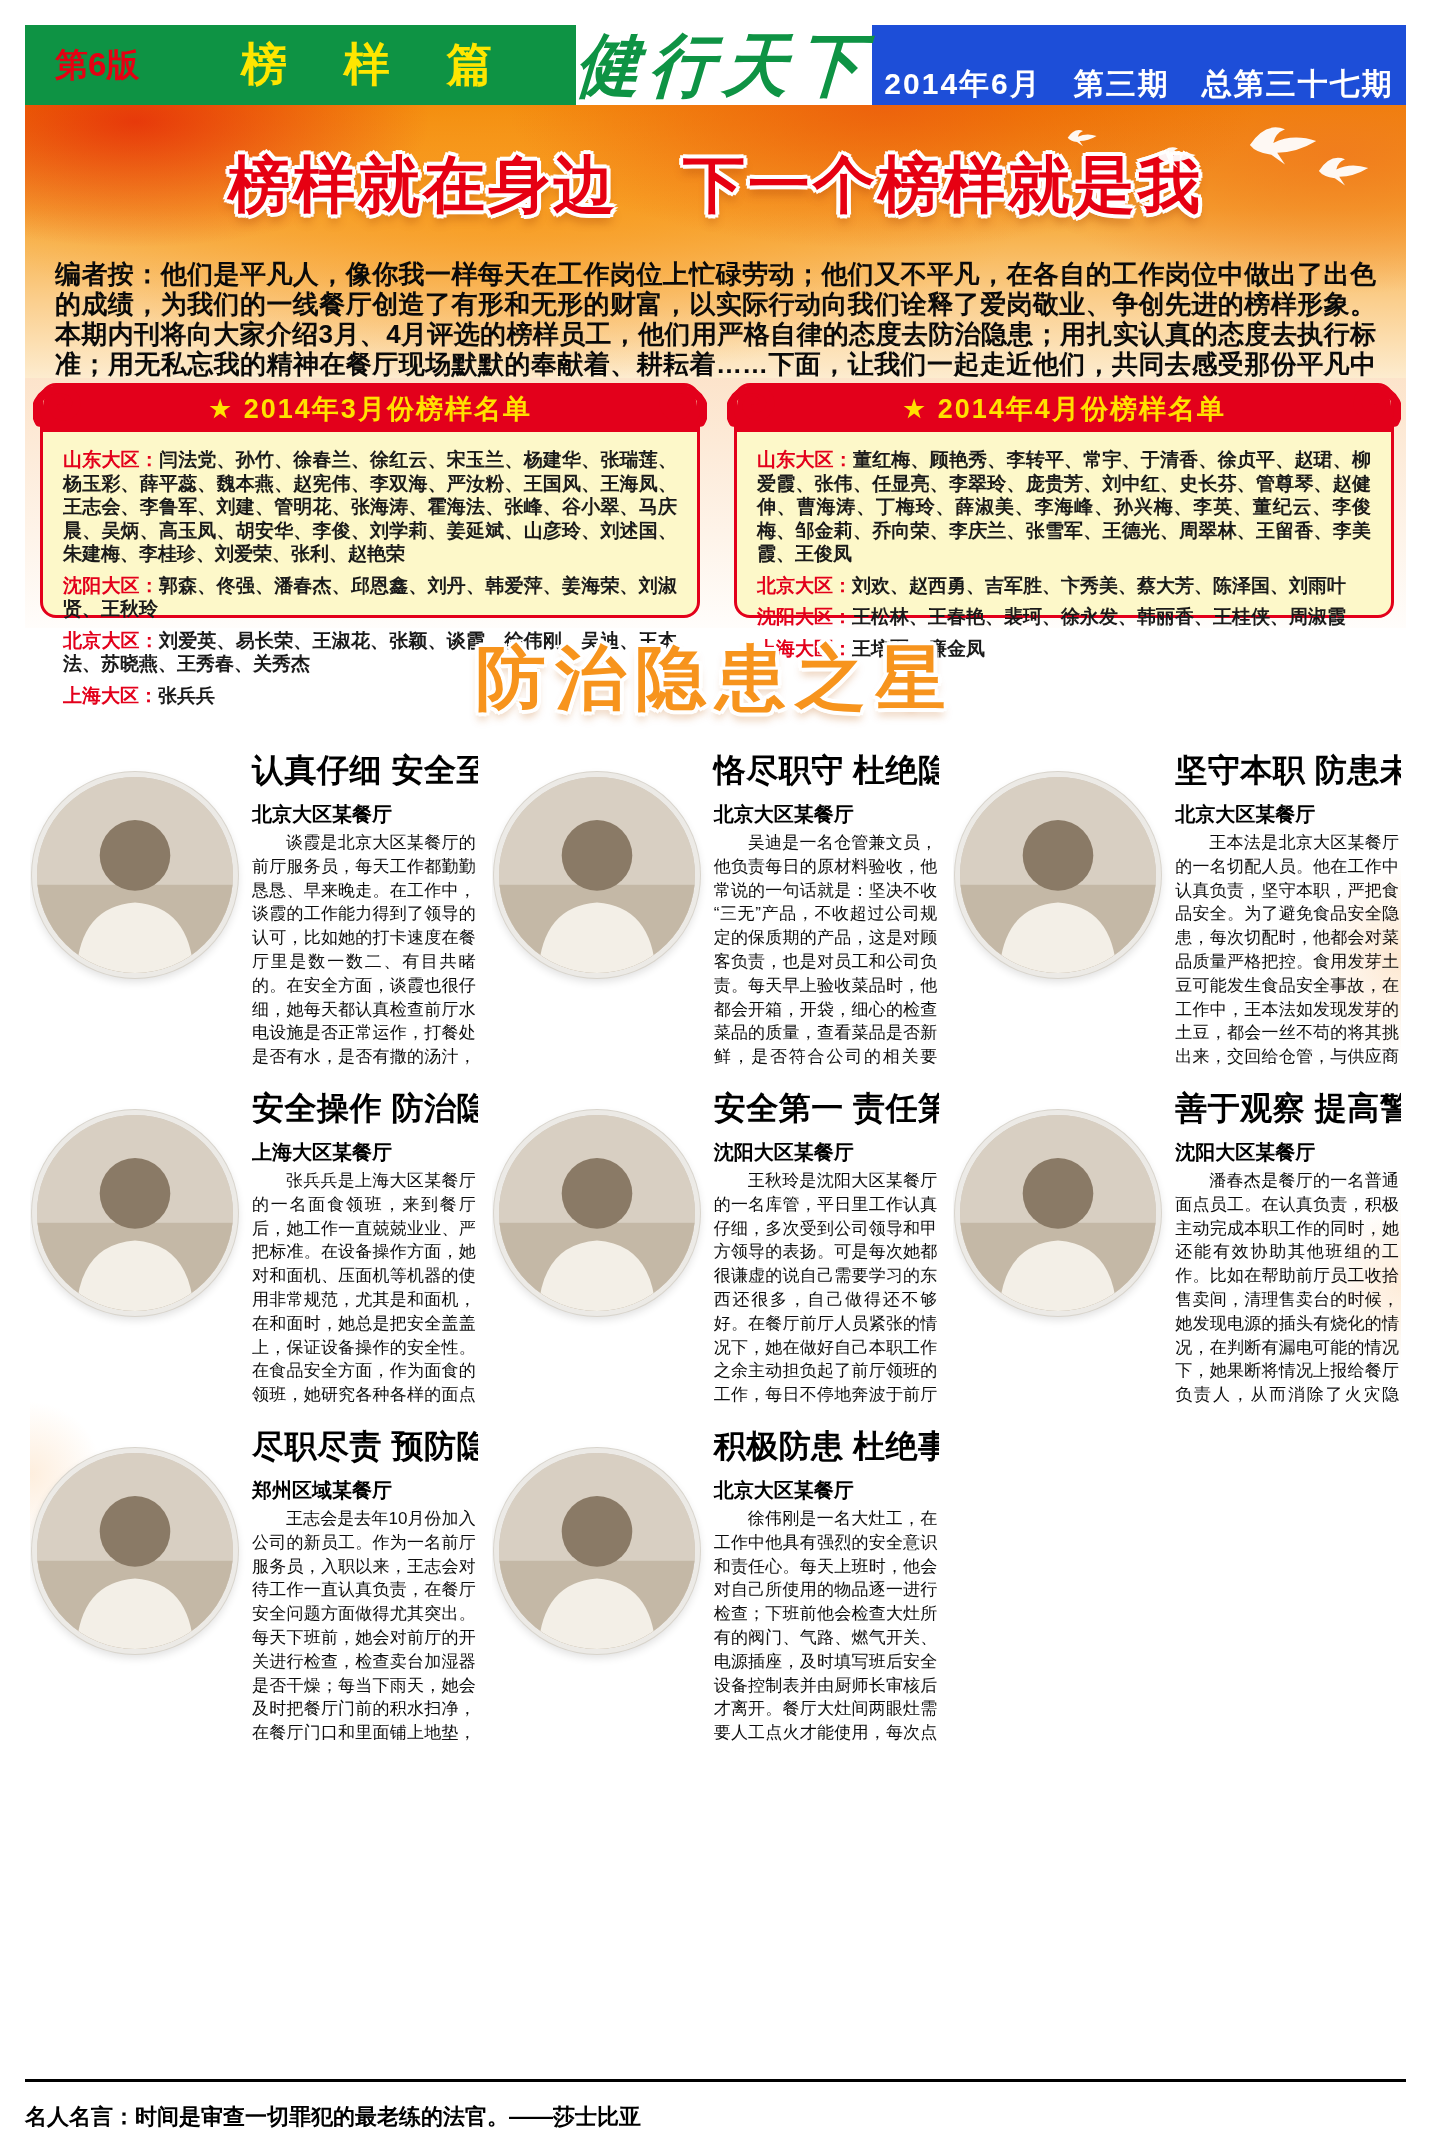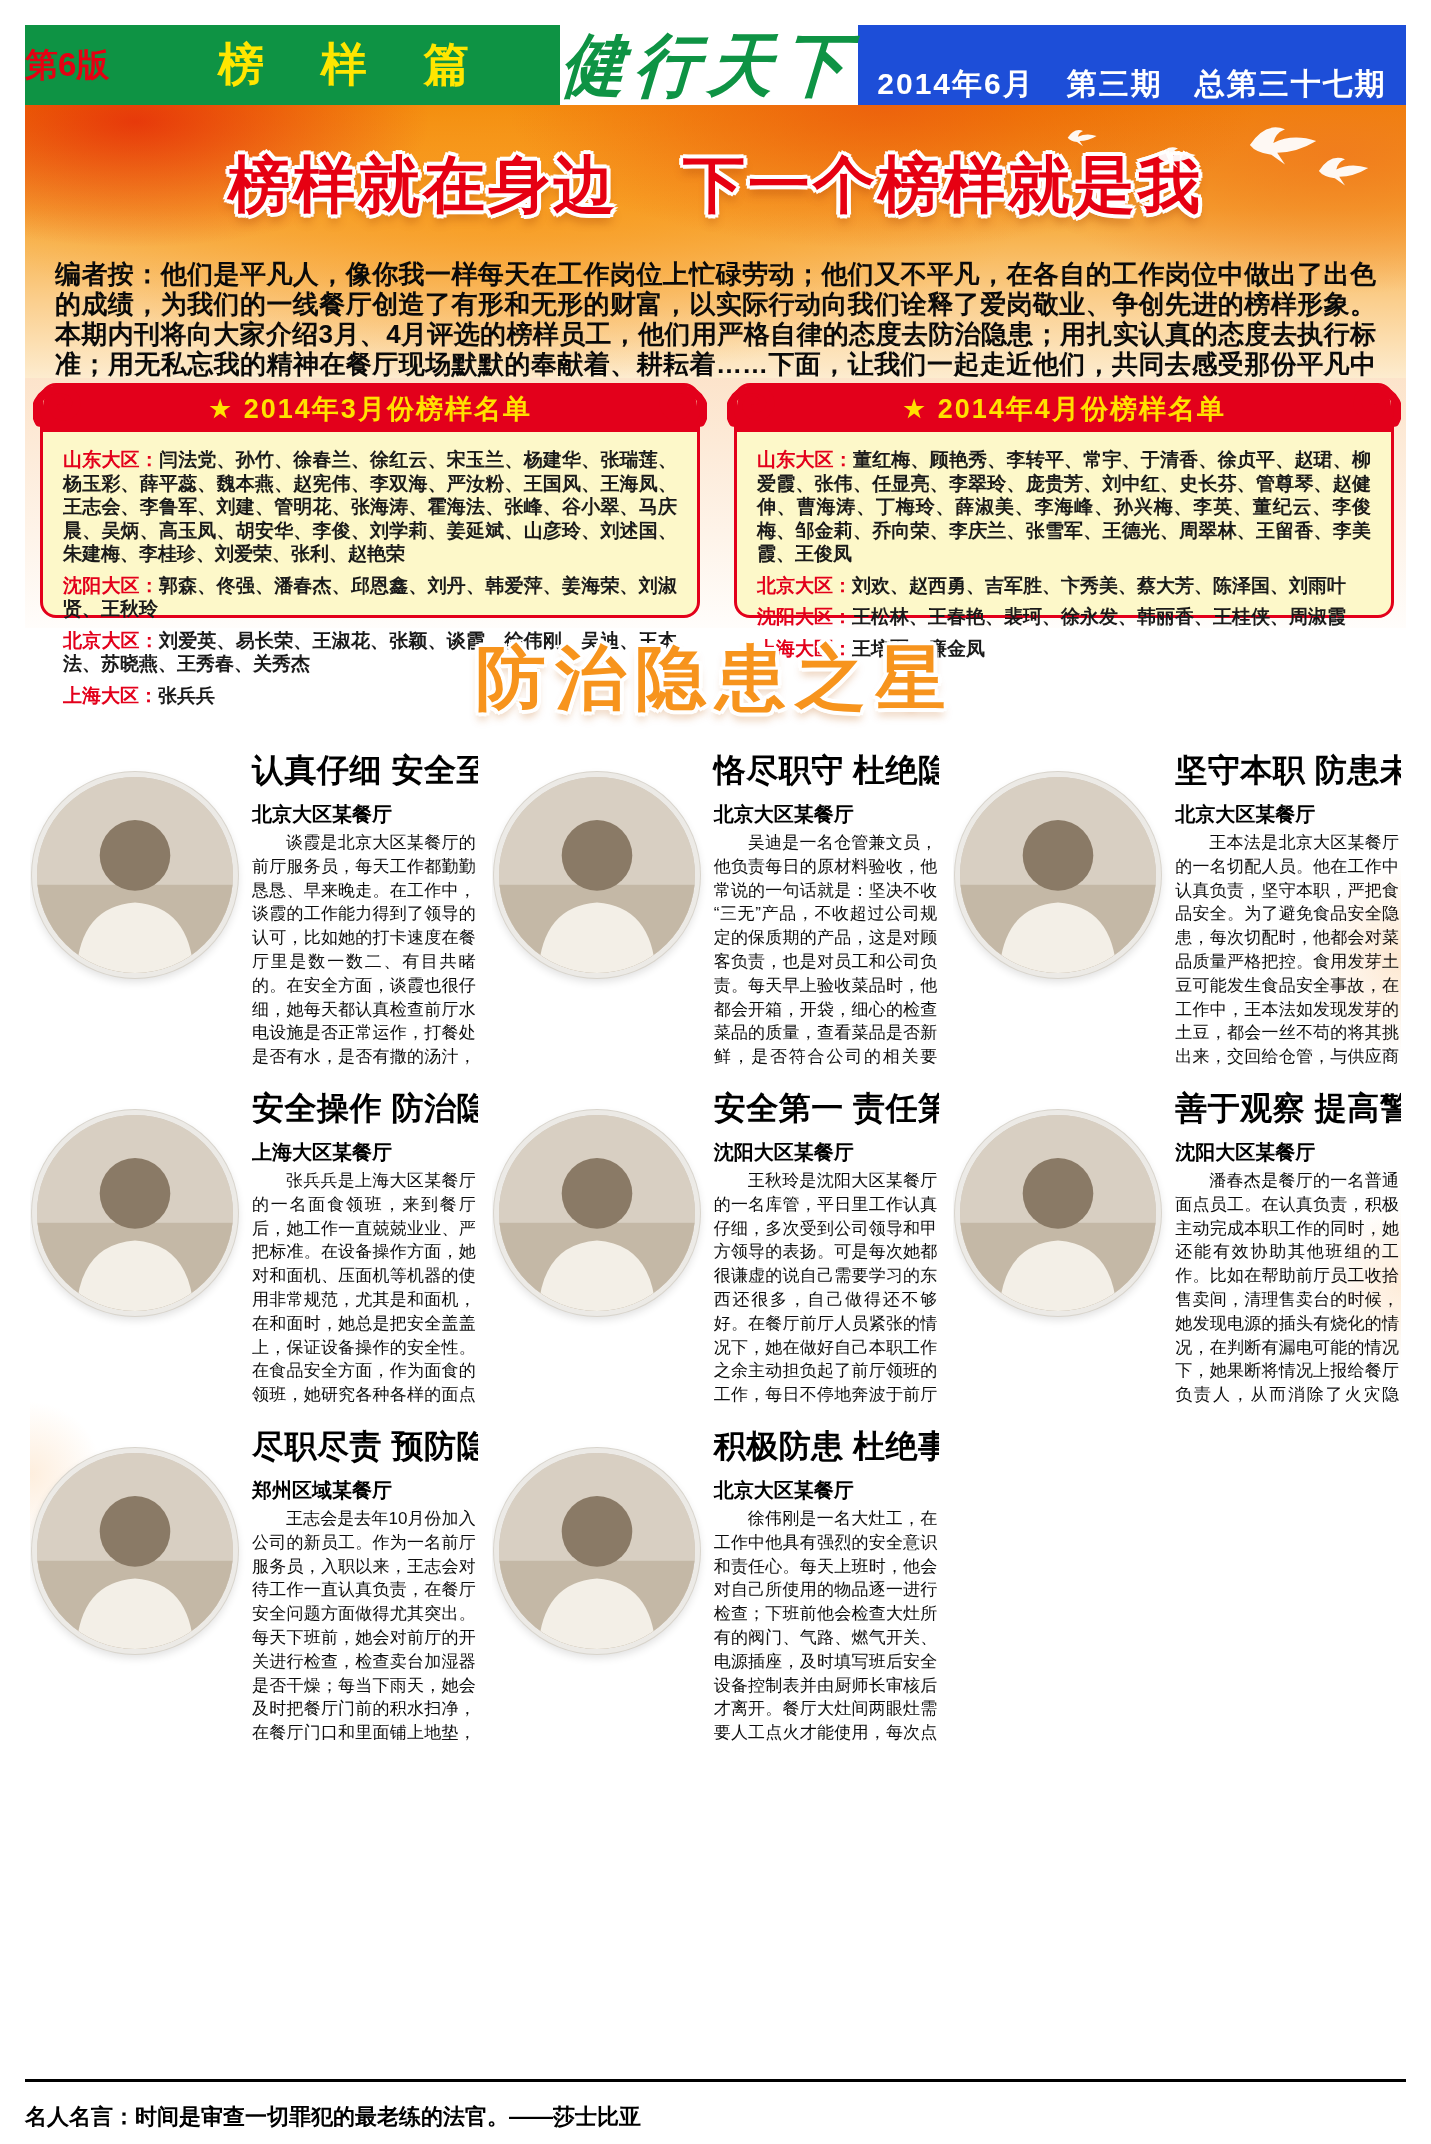--- a/index.html
+++ b/index.html
@@ -1,21 +1,21 @@
 <!DOCTYPE html>
 <html lang="zh"><head>
 <meta charset="utf-8">
 <style>
   html,body{margin:0;padding:0;background:#e8e8e8;}
   .page{position:relative;width:1431px;height:2144px;background:#ffffff;overflow:hidden;
         font-family:"Liberation Sans","DejaVu Sans",sans-serif;color:#111;}
 
   
   .masthead{position:absolute;top:25px;left:25px;right:25px;height:80px;display:flex;}
-  .mast-left{width:535px;background:#0e9344;display:flex;align-items:center;gap:18px;}
+  .mast-left{width:535px;background:#0e9344;display:flex;align-items:center;padding-left:30px;gap:18px;}
   .edition{color:#e60012;font-size:33px;font-weight:900;flex:none;}
   .column-name{flex:1;text-align:center;color:#ffe600;font-size:46px;font-weight:900;letter-spacing:22px;text-indent:22px;}
   .mast-center{flex:1;display:flex;align-items:center;justify-content:center;background:#fff;}
   .brand{color:#0e9344;font-size:64px;font-weight:900;font-family:"DejaVu Serif","Liberation Serif",serif;
          font-style:italic;letter-spacing:10px;transform:skewX(-4deg) scaleY(1.08);white-space:nowrap;}
   .mast-right{width:548px;background:#1d4ed8;display:flex;align-items:flex-end;justify-content:center;
               color:#ffffff;font-size:30px;font-weight:900;letter-spacing:2px;}
 
   
   .banner{position:absolute;top:105px;left:25px;right:25px;height:273px;overflow:hidden;

